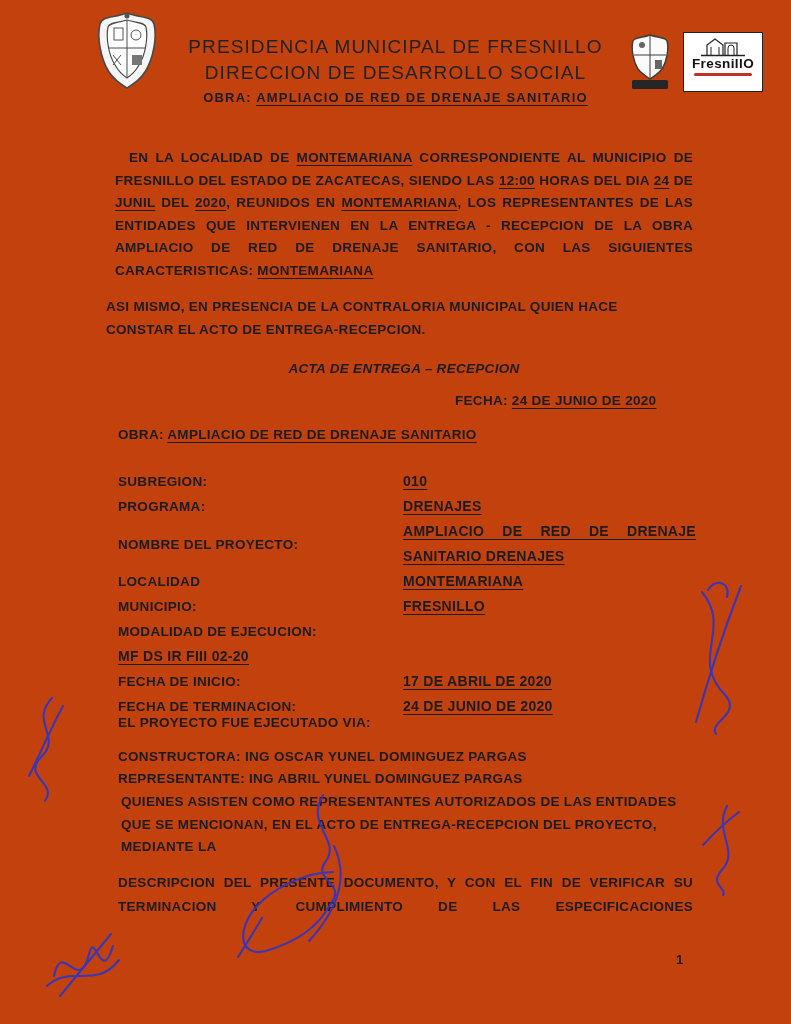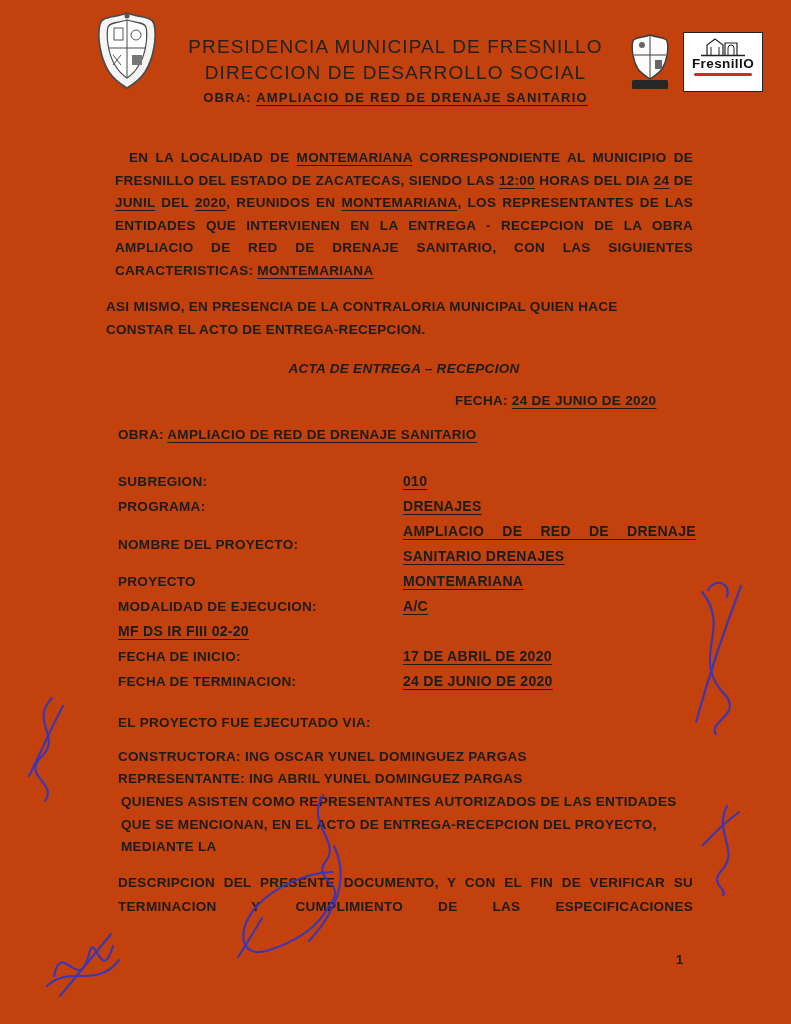--- a/index.html
+++ b/index.html
@@ -108,26 +108,29 @@
     </div>
     <div class="frow">
       <div class="flabel">PROGRAMA:</div>
       <div class="fvalue">DRENAJES</div>
     </div>
     <div class="frow frow-tall">
       <div class="flabel">NOMBRE DEL PROYECTO:</div>
       <div class="fvalue">AMPLIACIO DE RED DE DRENAJE SANITARIO DRENAJES</div>
     </div>
     <div class="frow">
-      <div class="flabel">PROYECTO</div>
+      <div class="flabel">LOCALIDAD</div>
       <div class="fvalue">MONTEMARIANA</div>
     </div>
     <div class="frow">
+      <div class="flabel">MUNICIPIO:</div>
+      <div class="fvalue">FRESNILLO</div>
+    </div>
+    <div class="frow">
       <div class="flabel">MODALIDAD DE EJECUCION:</div>
-      <div class="fvalue">A/C</div>
     </div>
     <div class="frow">
       <div class="fvalue">MF DS IR FIII 02-20</div>
     </div>
     <div class="frow">
       <div class="flabel">FECHA DE INICIO:</div>
       <div class="fvalue">17 DE ABRIL DE 2020</div>
     </div>
     <div class="frow">
       <div class="flabel">FECHA DE TERMINACION:</div>

